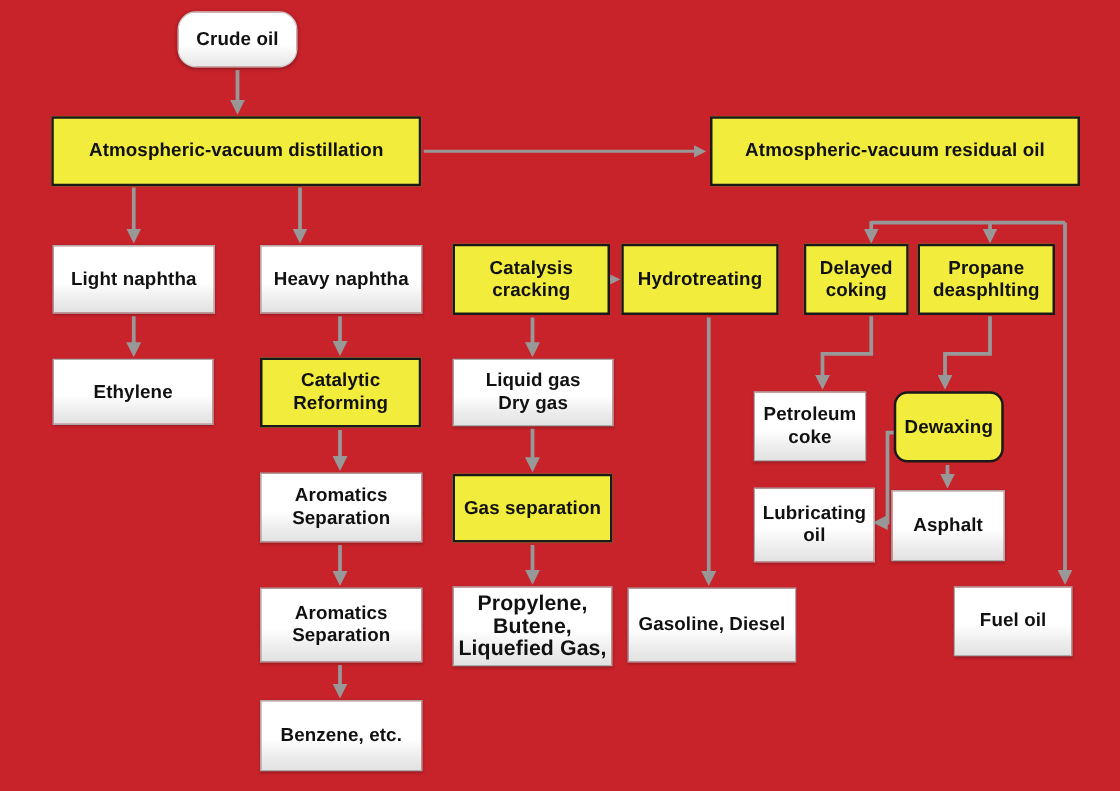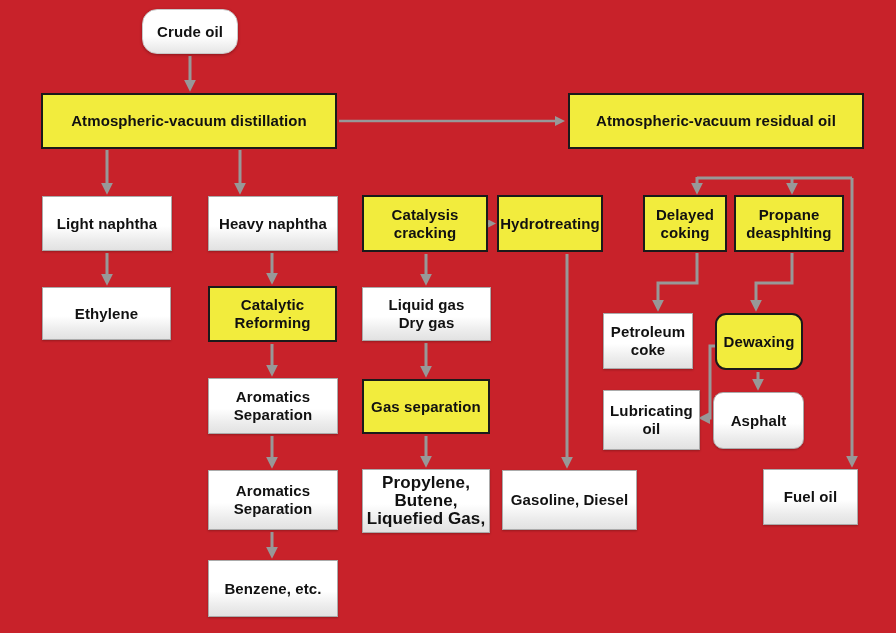--- a/index.html
+++ b/index.html
@@ -49,32 +49,32 @@
     border-radius:15px;
     box-shadow:0 1px 3px rgba(0,0,0,0.3);
   }
   
   #n-crude{left:142px;top:9px;width:96px;height:45px;}
   #n-avd{left:41px;top:93px;width:296px;height:56px;}
   #n-avr{left:568px;top:93px;width:296px;height:56px;}
   #n-light{left:42px;top:196px;width:130px;height:55px;}
   #n-heavy{left:208px;top:196px;width:130px;height:55px;}
   #n-cracking{left:362px;top:195px;width:126px;height:57px;}
-  #n-hydro{left:497px;top:195px;width:106px;height:57px;}
+  #n-hydro{left:497px;top:195px;width:126px;height:57px;}
   #n-delayed{left:643px;top:195px;width:84px;height:57px;}
   #n-propane{left:734px;top:195px;width:110px;height:57px;}
   #n-ethylene{left:42px;top:287px;width:129px;height:53px;}
   #n-reforming{left:208px;top:286px;width:129px;height:56px;}
   #n-liquidgas{left:362px;top:287px;width:129px;height:54px;}
   #n-petcoke{left:603px;top:313px;width:90px;height:56px;}
   #n-dewaxing{left:715px;top:313px;width:88px;height:57px;border-radius:11px;}
   #n-arom1{left:208px;top:378px;width:130px;height:56px;}
   #n-gassep{left:362px;top:379px;width:128px;height:55px;}
   #n-lubric{left:603px;top:390px;width:97px;height:60px;}
-  #n-asphalt{left:713px;top:392px;width:91px;height:57px;border-radius:10px;}
+  #n-asphalt{left:713px;top:392px;width:91px;height:57px;}
   #n-arom2{left:208px;top:470px;width:130px;height:60px;}
   #n-propylene{left:362px;top:469px;width:128px;height:64px;font-size:17px;}
   #n-gasoline{left:502px;top:470px;width:135px;height:60px;}
   #n-fueloil{left:763px;top:469px;width:95px;height:56px;}
   #n-benzene{left:208px;top:560px;width:130px;height:57px;}
 </style>
 </head>
 <body>
 
 <div class="stage">

